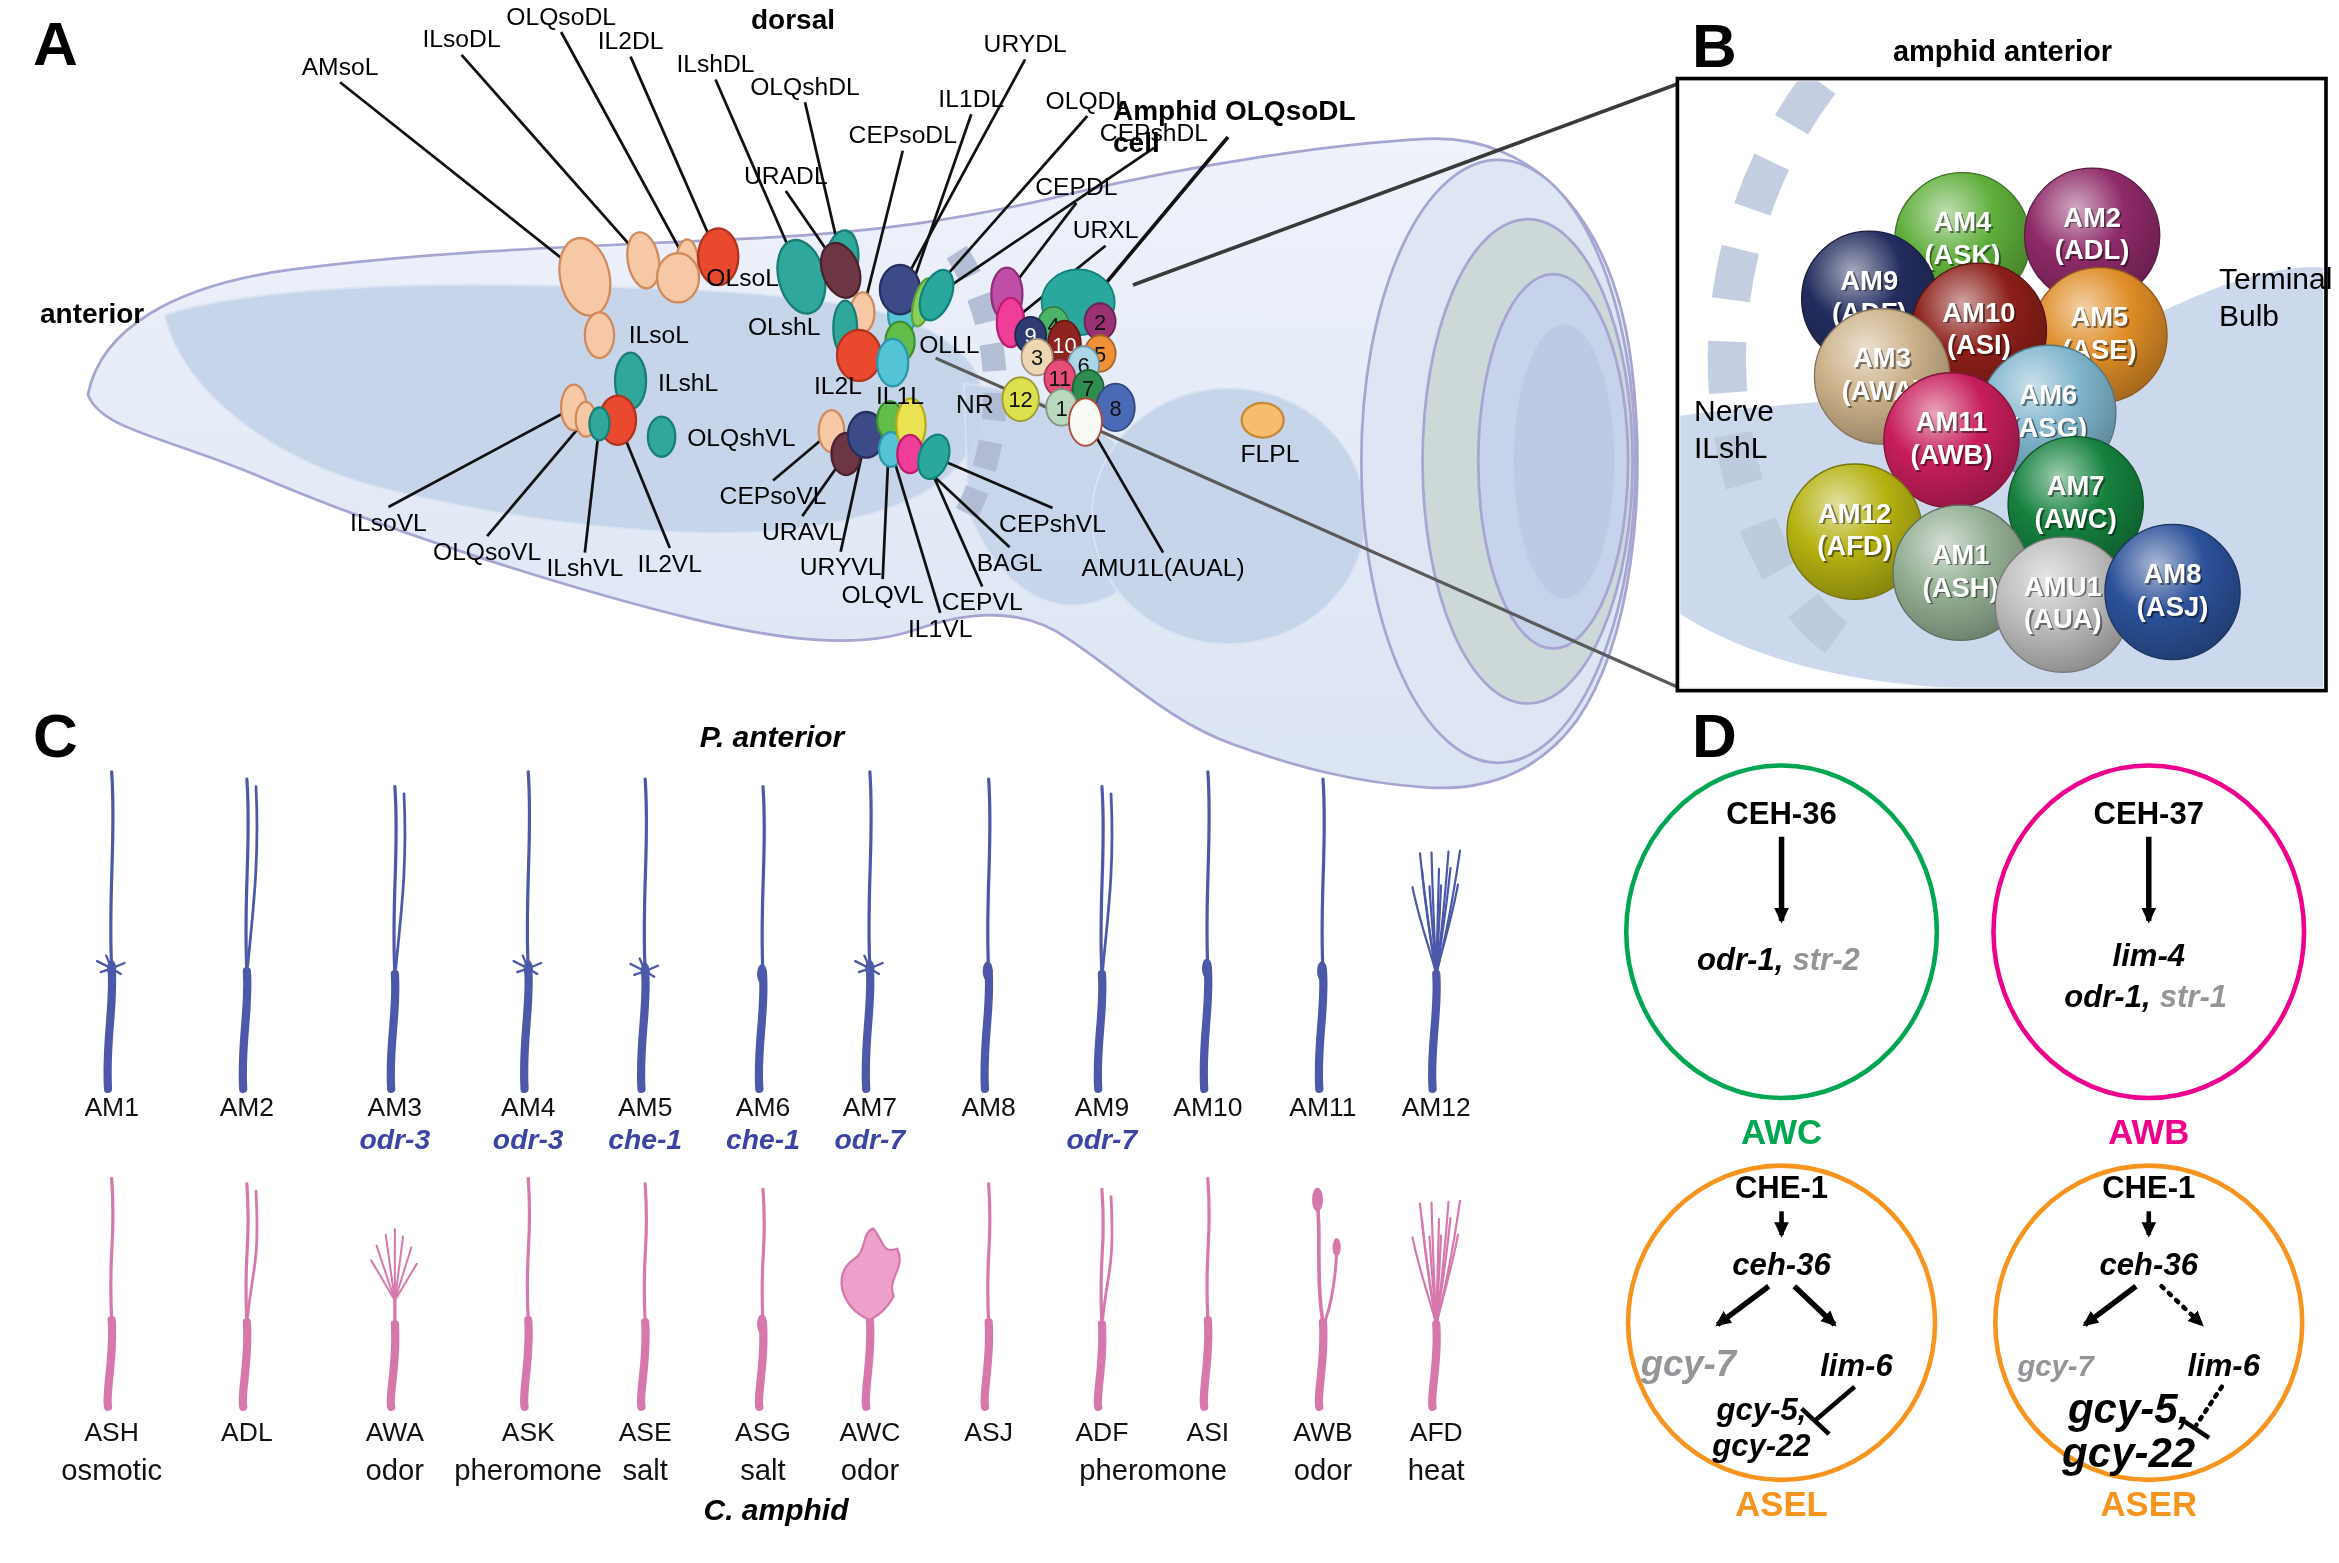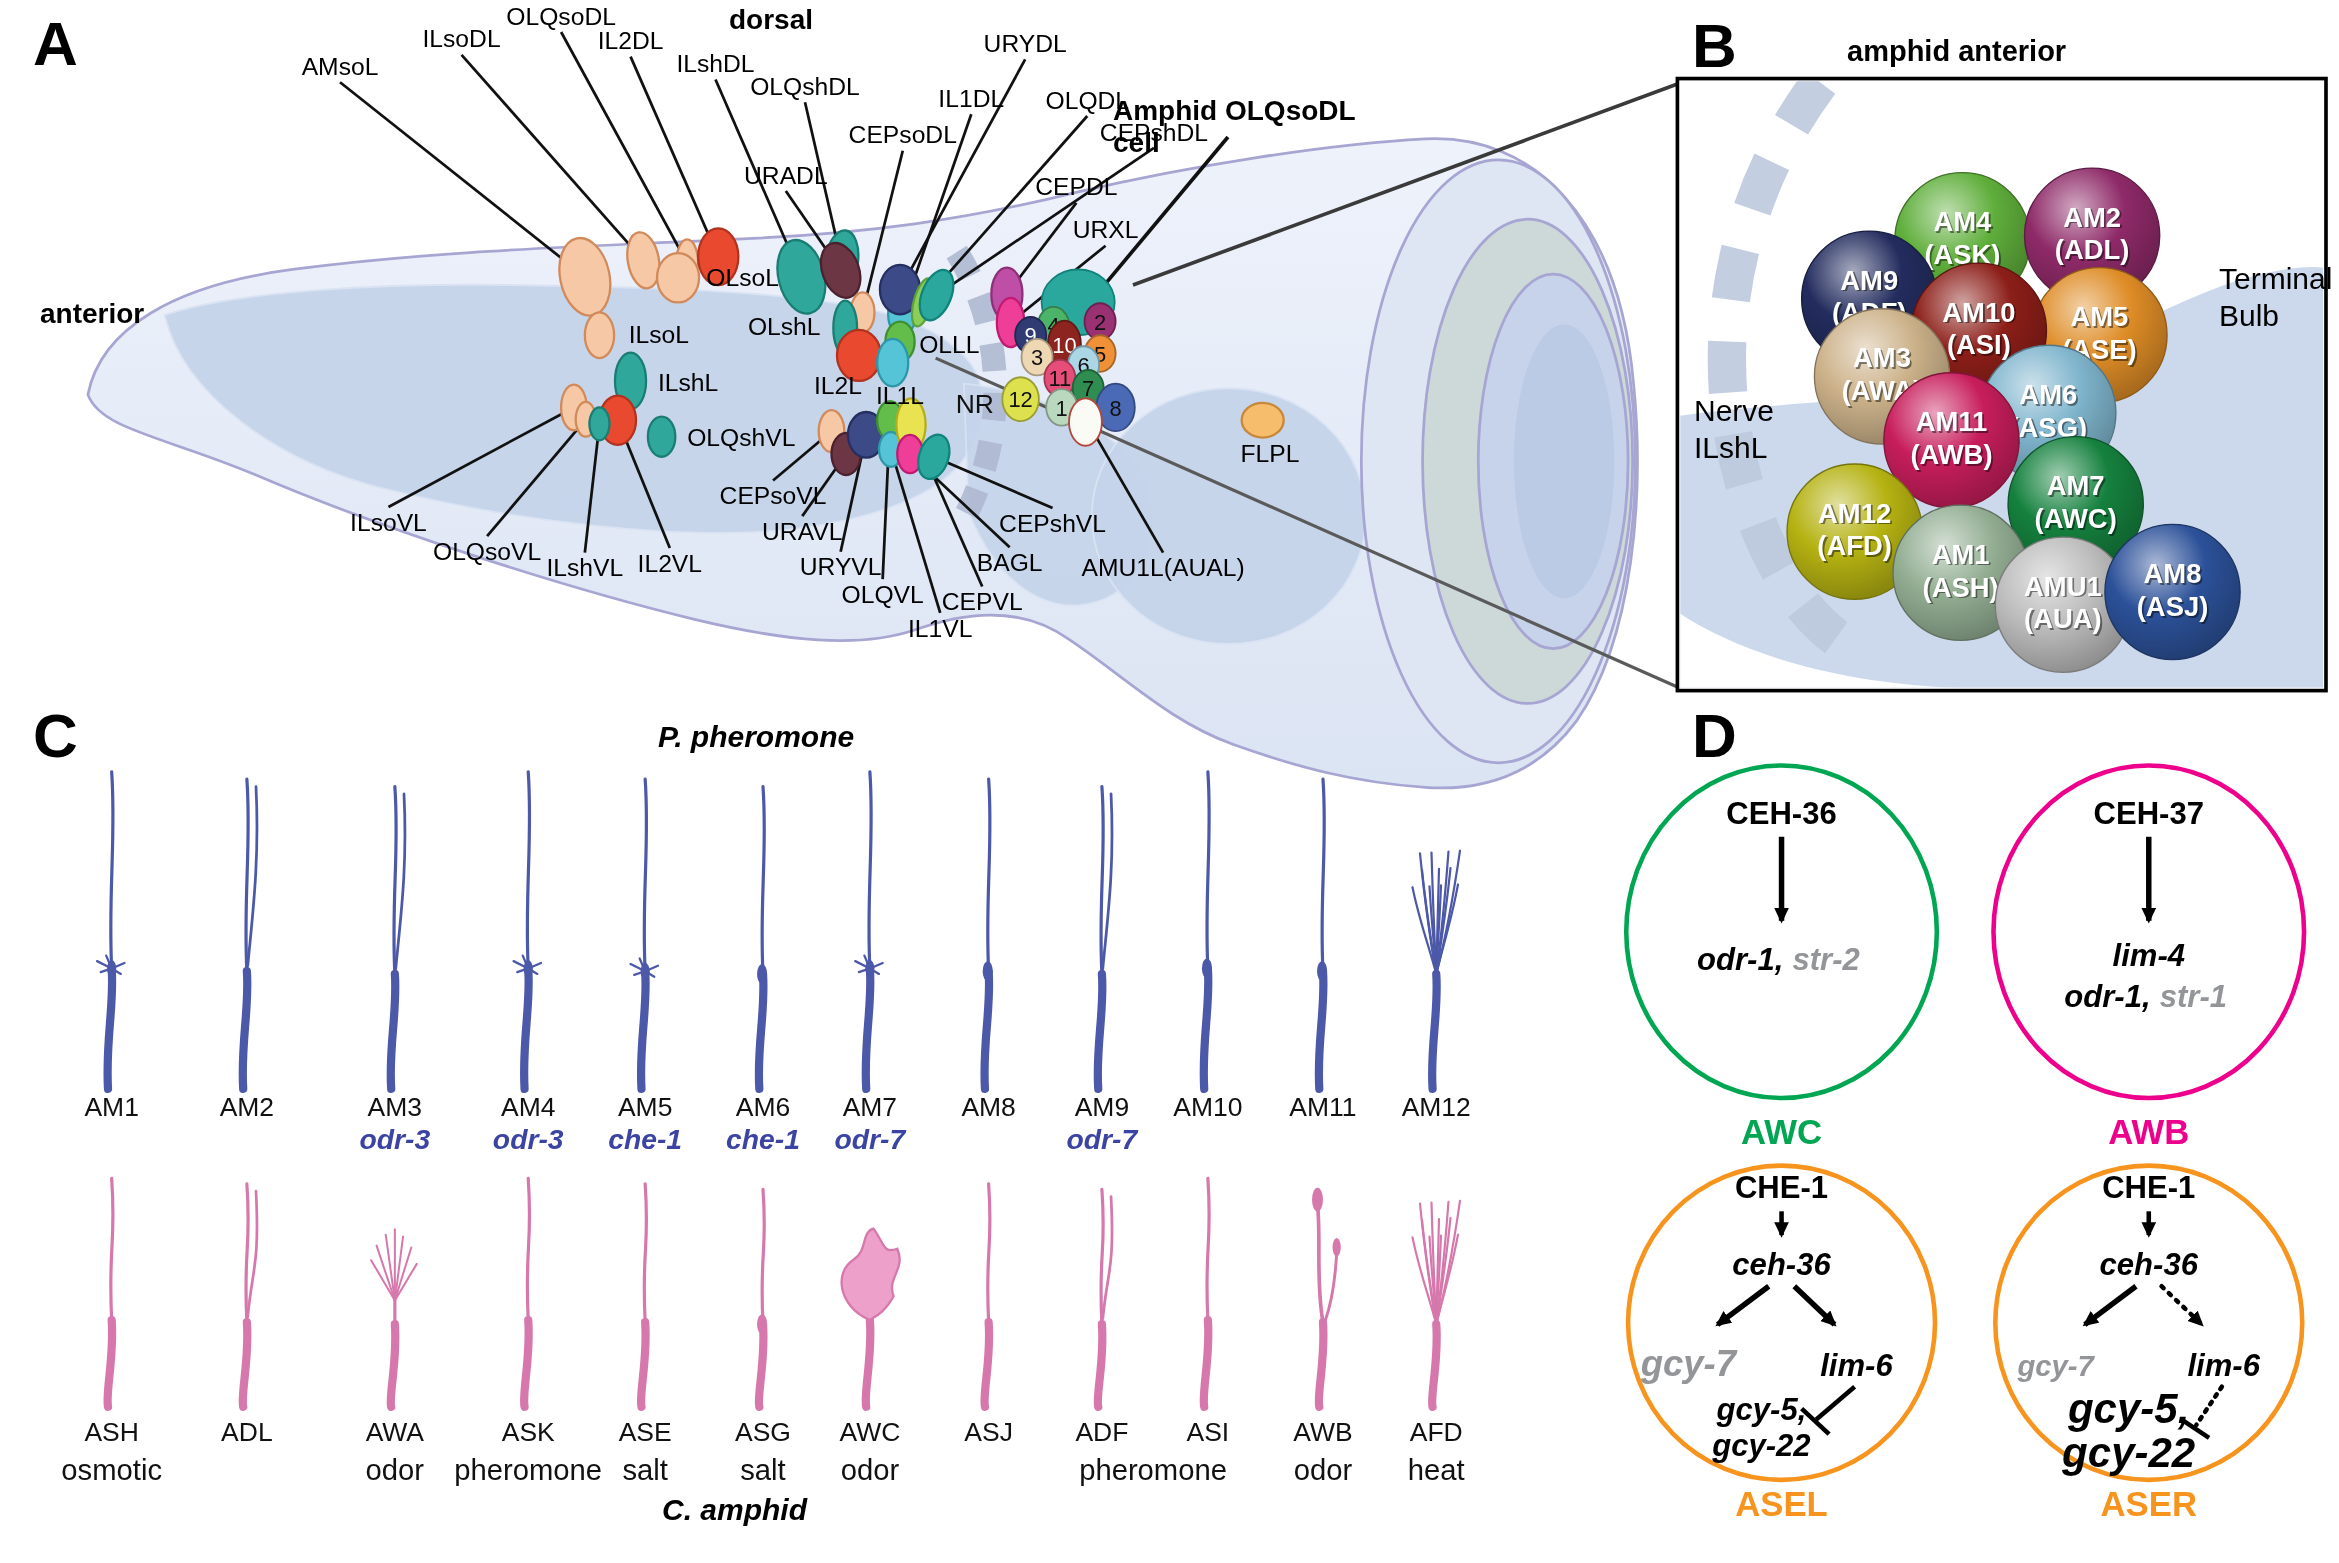--- a/index.html
+++ b/index.html
@@ -5,21 +5,21 @@
   html,body{margin:0;padding:0;background:#fff;}
   .stage{position:relative;width:2339px;height:1563px;background:#fff;
          font-family:"Liberation Sans",sans-serif;overflow:hidden;}
   .stage>svg{position:absolute;left:0;top:0;}
   #fig text{font-family:"Liberation Sans",sans-serif;}
   .lbl{position:absolute;color:#000;white-space:pre-line;}
   .panel-letter{font-size:62px;font-weight:bold;line-height:1;}
   .b30{font-weight:bold;font-size:28px;}
   .t33{font-size:30px;line-height:1.22;}
   .ital{font-style:italic;font-weight:bold;font-size:30px;}
-  .ctr{}
+  .ctr{text-align:center;}
 </style>
 </head>
 <body>
 
 <div class="stage">
 
 <svg id="fig" width="2339" height="1563" viewBox="0 0 2560 1711">
   <defs>
     <linearGradient id="bodyGrad" x1="0" y1="0" x2="0" y2="1">
       <stop offset="0" stop-color="#eef2fb"></stop>
@@ -581,17 +581,17 @@
 <div class="lbl panel-letter" style="left:1692px;top:705px">D</div>
 
 <div class="lbl b30 ctr" style="left:729px;top:3.7px;width:128px">dorsal</div>
 <div class="lbl b30" style="left:40px;top:298px">anterior</div>
 <div class="lbl b30" style="left:1113px;top:95px;width:274px">Amphid OLQsoDL cell</div>
 
 <div class="lbl b30 ctr" style="left:1847px;top:35px;width:311px;font-size:29px">amphid anterior</div>
 <div class="lbl t33" style="left:2219px;top:261px;width:137px">Terminal Bulb</div>
 <div class="lbl t33" style="left:1694px;top:393px;width:110px">Nerve ILshL</div>
 
-<div class="lbl ital ctr" style="left:658px;top:720px;width:228px">P. pheromone</div>
+<div class="lbl ital ctr" style="left:658px;top:720px;width:228px">P. anterior</div>
 <div class="lbl ital ctr" style="left:662px;top:1493px;width:228px">C. amphid</div>
 
 </div>
 
 
 </body></html>

